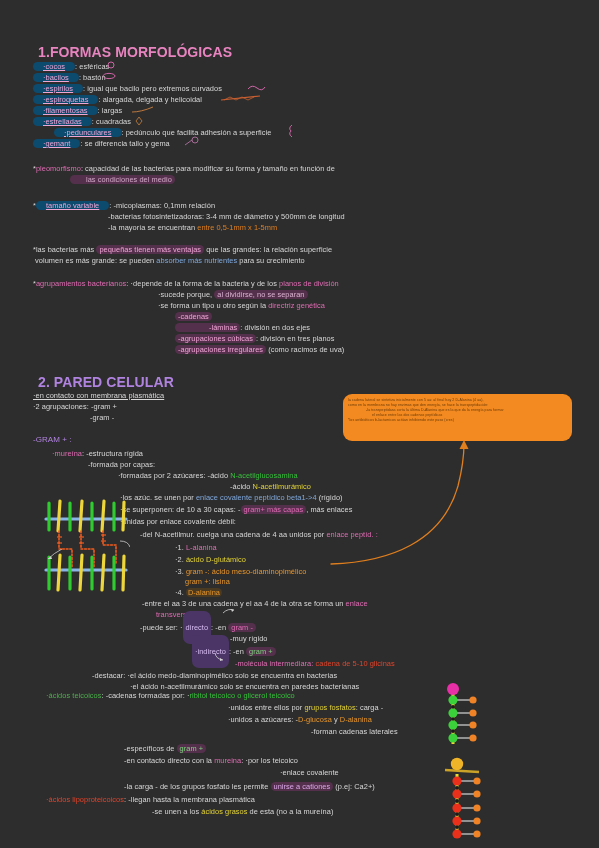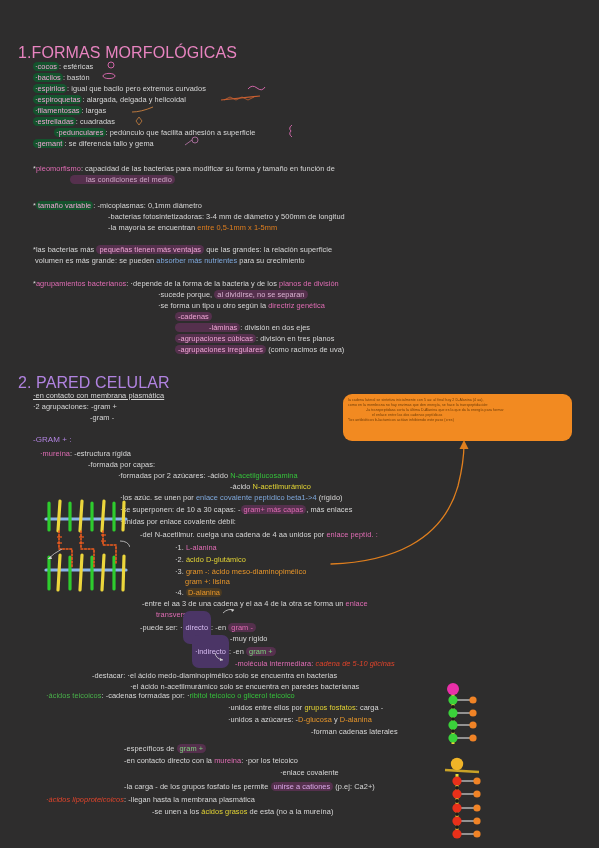--- a/index.html
+++ b/index.html
@@ -14,38 +14,38 @@
     -webkit-font-smoothing:antialiased;
   }
   .page{position:relative;width:599px;height:848px;}
 
   
   .t{position:absolute;white-space:pre;line-height:1.0;}
   .doc-title{
     font-size:11.5px;letter-spacing:.3px;color:#e3e3e3;
     left:0;right:0;text-align:center;top:22px;
   }
-  .h1{font-size:16px;font-weight:400;letter-spacing:.1px;}
+  .h1{font-size:14px;font-weight:700;letter-spacing:.1px;margin-left:20px;}
   .h1.pink{color:#e884c0;}
   .h1.purple{color:#b183e0;}
 
   .ln{font-size:7.4px;color:#d8d8d8;letter-spacing:.05px;}
 
   
   .pink   {color:#e06cb4;}
-  .pinkhl {color:#f0a6d5;background:#14532d;border-radius:6px;padding:0 2px;}
+  .pinkhl {color:#f0a6d5;background:#0c4a6e;border-radius:6px;padding:0 10px;text-decoration:underline;}
   .hl     {background:#55304d;border-radius:7px;padding:0 3px;}
   .purple {color:#b183e0;}
   .purplehl{color:#d8bdf2;background:#4b3566;border-radius:7px;padding:12px 3px;}
   .green  {color:#35c23b;}
   .green2 {color:#49b14a;}
   .yellow {color:#e4d534;}
   .orange {color:#e8962a;}
   .orange2{color:#e07f1e;}
-  .red    {color:#e0442b;font-style:italic;}
+  .red    {color:#e0442b;}
   .blue   {color:#7fa9dd;}
 
   
   .note{
     position:absolute;left:343px;top:394px;width:229px;height:47px;
     background:#f28a21;border-radius:9px;
     box-sizing:border-box;padding:4px 5px 3px 5px;
     overflow:hidden;
   }
   .note div{
@@ -107,21 +107,21 @@
     <path d="M7 1 Q3 4 6 7 Q3 10 7 13" fill="none" stroke="#e06cb4" stroke-width="0.9"></path>
   </svg>
   <svg class="doodle" style="left:184px;top:136px;" width="16" height="12">
     <path d="M1 9 L8 4" fill="none" stroke="#c07ab0" stroke-width="0.8"></path>
     <circle cx="11" cy="4" r="3" fill="none" stroke="#c07ab0" stroke-width="0.8"></circle>
   </svg>
 
   <div class="t ln" style="left:33px;top:165px;"><span>*</span><span class="pink">pleomorfismo</span><span>: capacidad de las bacterias para modificar su forma y tamaño en función de</span></div>
   <div class="t ln" style="left:70px;top:176px;"><span class="hl" style="color:#cfa8c6;padding-left:16px;">las condiciones del medio</span></div>
 
-  <div class="t ln" style="left:33px;top:202px;"><span>*</span><span class="pinkhl">tamaño variable</span><span>: -micoplasmas: 0,1mm diámetro</span></div>
+  <div class="t ln" style="left:33px;top:202px;"><span>*</span><span class="pinkhl">tamaño variable</span><span>: -micoplasmas: 0,1mm relación</span></div>
   <div class="t ln" style="left:108px;top:213px;">-bacterias fotosintetizadoras: 3-4 mm de diámetro y 500mm de longitud</div>
   <div class="t ln" style="left:108px;top:224px;"><span>-la mayoría se encuentran </span><span class="orange2">entre 0,5-1mm x 1-5mm</span></div>
 
   <div class="t ln" style="left:33px;top:246px;"><span>*las bacterias más </span><span class="hl" style="color:#f0a6d5;">pequeñas tienen más ventajas</span><span> que las grandes: la relación superficie</span></div>
   <div class="t ln" style="left:33px;top:257px;"><span> volumen es más grande: se pueden </span><span class="blue">absorber más nutrientes</span><span> para su crecimiento</span></div>
 
   <div class="t ln" style="left:33px;top:280px;"><span>*</span><span class="pink">agrupamientos bacterianos</span><span>: ·depende de la forma de la bacteria y de los </span><span class="pink">planos de división</span></div>
   <div class="t ln" style="left:158px;top:291px;"><span>·sucede porque, </span><span class="hl" style="color:#d9b3d0;">al dividirse, no se separan</span></div>
   <div class="t ln" style="left:158px;top:302px;"><span>·se forma un tipo u otro según la </span><span class="pink">directriz genética</span></div>
   <div class="t ln" style="left:175px;top:313px;"><span class="hl" style="color:#f0a6d5;">-cadenas</span><span></span></div>
@@ -129,21 +129,21 @@
   <div class="t ln" style="left:175px;top:335px;"><span class="hl" style="color:#f0a6d5;">-agrupaciones cúbicas</span><span>: división en tres planos</span></div>
   <div class="t ln" style="left:175px;top:346px;"><span class="hl" style="color:#f0a6d5;">-agrupaciones irregulares</span><span> (como racimos de uva)</span></div>
 
   <div class="t h1 purple" style="left:18px;top:375px;">2. PARED CELULAR</div>
   <div class="t ln" style="left:33px;top:392px;text-decoration:underline;">·en contacto con membrana plasmática</div>
   <div class="t ln" style="left:33px;top:403px;">·2 agrupaciones: -gram +</div>
   <div class="t ln" style="left:90px;top:414px;">-gram -</div>
 
   <div class="t ln purple" style="left:33px;top:436px;font-size:8px;">-GRAM + :</div>
 
-  <div class="t ln" style="left:40px;top:450px;"><span class="pink">·mureína</span><span>: -estructura rígida</span></div>
+  <div class="t ln" style="left:52px;top:450px;"><span class="pink">·mureína</span><span>: -estructura rígida</span></div>
   <div class="t ln" style="left:88px;top:461px;">-formada por capas:</div>
   <div class="t ln" style="left:118px;top:472px;"><span>·formadas por 2 azúcares: -ácido </span><span class="green">N-acetilglucosamina</span></div>
   <div class="t ln" style="left:230px;top:483px;"><span>-ácido </span><span class="yellow">N-acetilmurámico</span></div>
   <div class="t ln" style="left:120px;top:494px;"><span>·los azúc. se unen por </span><span class="blue">enlace covalente peptídico beta1-&gt;4</span><span> (rígido)</span></div>
   <div class="t ln" style="left:120px;top:506px;"><span>·se superponen: de 10 a 30 capas: -</span><span class="hl" style="color:#e06cb4;">gram+ más capas</span><span>, más enlaces</span></div>
   <div class="t ln" style="left:120px;top:518px;">·unidas por enlace covalente débil:</div>
   <div class="t ln" style="left:140px;top:531px;"><span>-del N-acetilmur. cuelga una cadena de 4 aa unidos por </span><span class="pink">enlace peptíd. :</span></div>
 
   <div class="t ln" style="left:175px;top:544px;"><span>·1. </span><span class="pink">L-alanina</span></div>
   <div class="t ln" style="left:175px;top:556px;"><span>·2. </span><span class="yellow">ácido D-glutámico</span></div>

